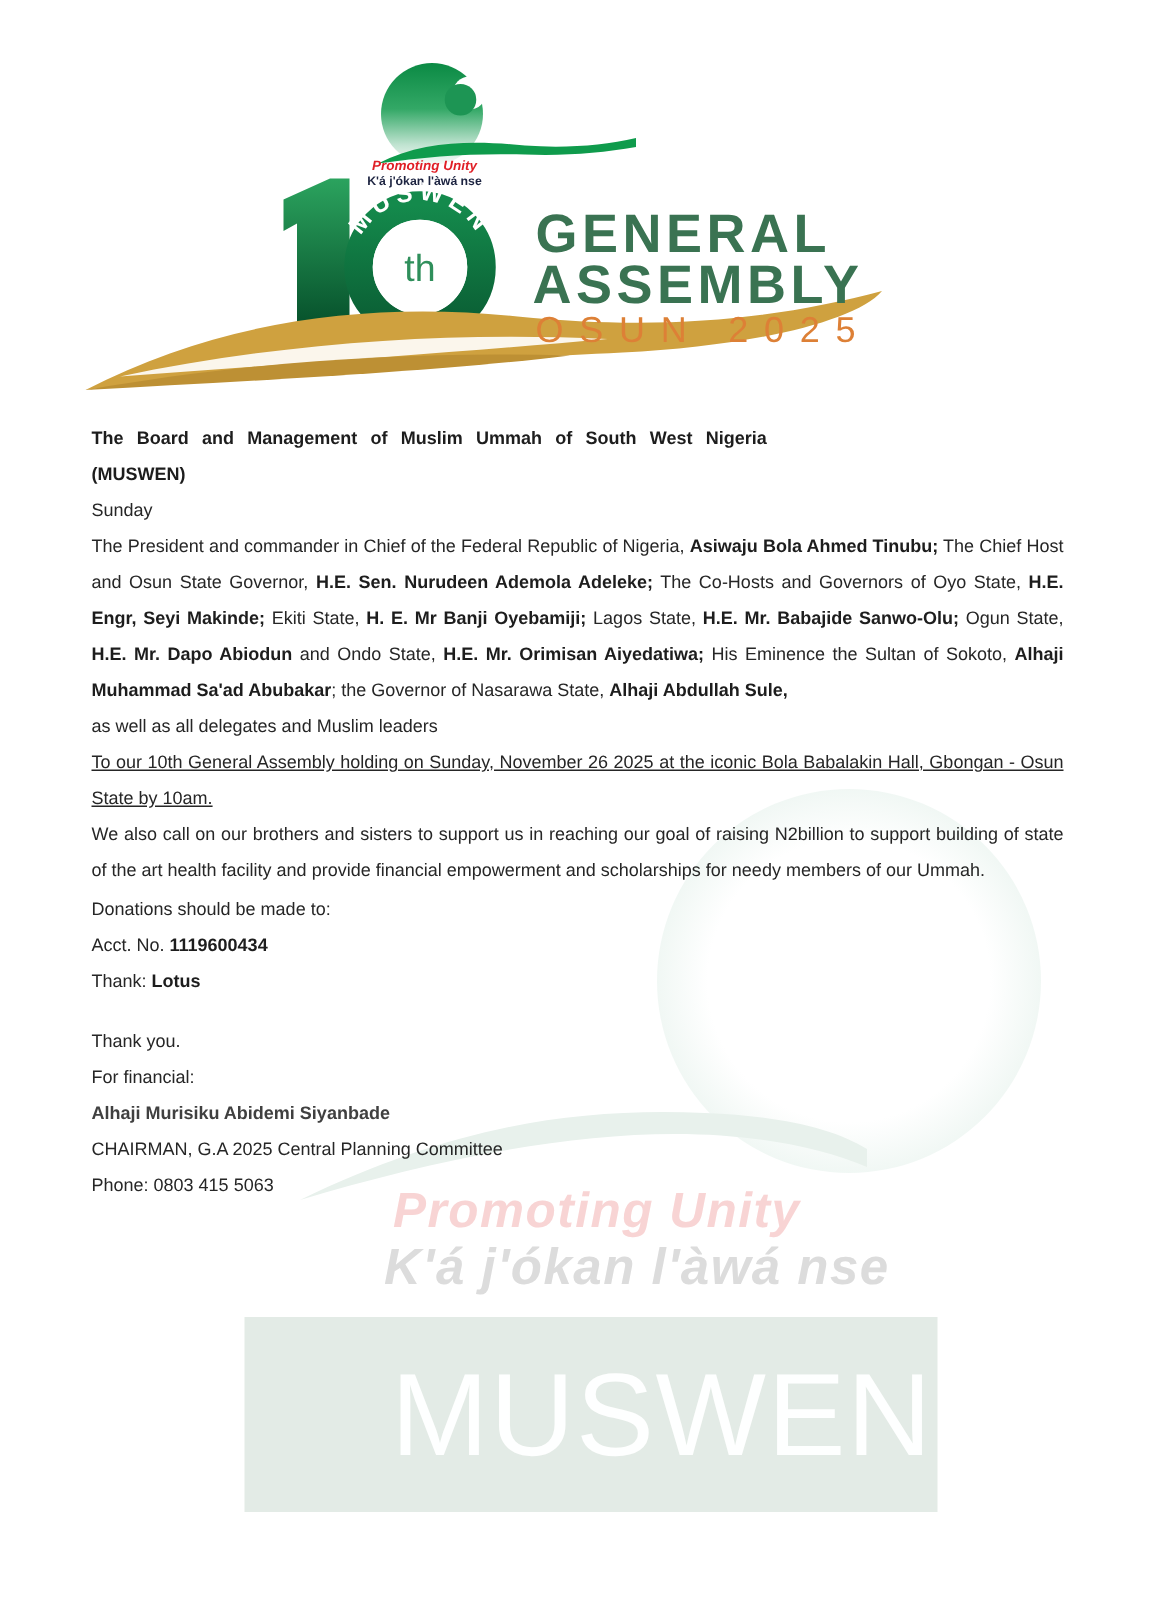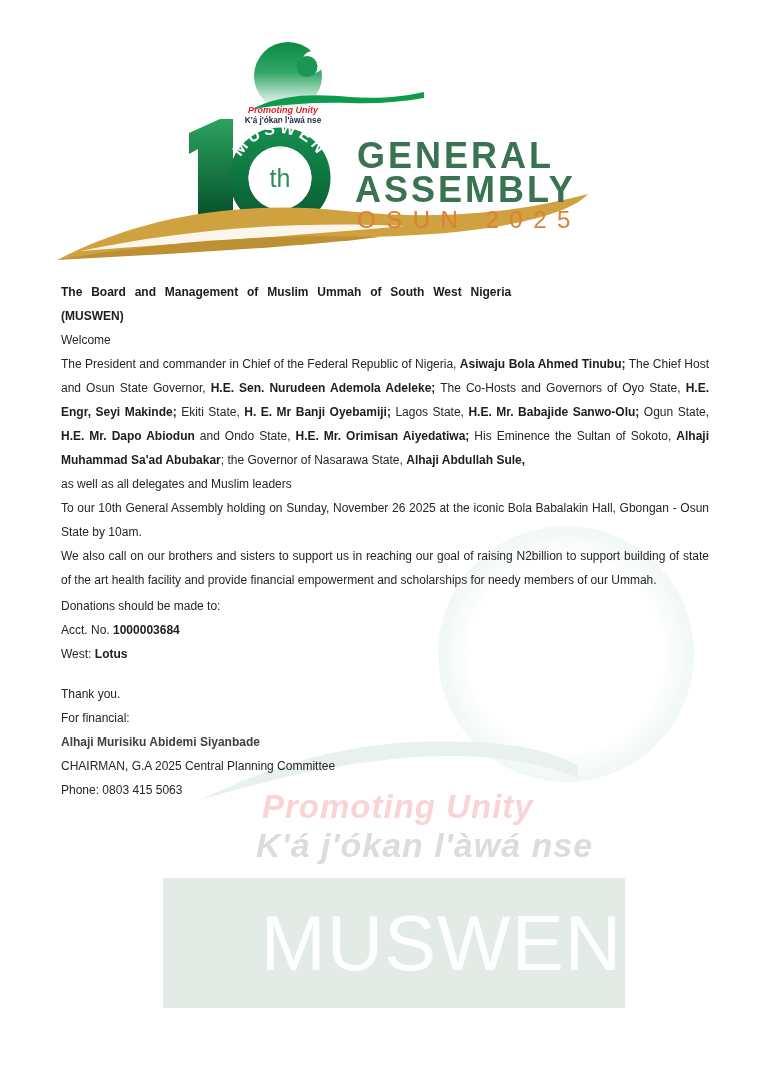--- a/index.html
+++ b/index.html
@@ -21,21 +21,21 @@
   
   .logo-svg{position:absolute;left:0;top:0;}
 
   
   .content{position:absolute;left:61px;top:280px;width:648px;font-size:12px;line-height:24px;}
   .content p{margin:0;}
   .heading{font-weight:bold;color:#1d1d1d;margin-bottom:20px;}
   .heading .l1{word-spacing:5.5px;}
   .welcome{margin-bottom:16px;}
   .para{text-align:justify;margin-bottom:14px;}
-  .para2{text-align:justify;margin-bottom:18px;}
+  .para2{text-align:justify;margin-bottom:18px;text-decoration:underline;}
   .plain{margin-bottom:0;}
   .don-block{margin-top:2px;margin-bottom:16px;}
   .close-block{margin-top:16px;}
   b{font-weight:bold;color:#1d1d1d;}
 </style>
 </head>
 <body>
 
 <div class="page">
 
@@ -97,32 +97,32 @@
 
     <text x="357" y="168" font-size="36" font-weight="bold" fill="#3a7352" letter-spacing="3">GENERAL</text>
     <text x="355" y="202" font-size="36" font-weight="bold" fill="#3a7352" letter-spacing="3">ASSEMBLY</text>
     <text x="357" y="228" font-size="24" fill="#dd8036" letter-spacing="10.5">OSUN 2025</text>
   </svg>
 
   <div class="content">
 
     <p class="heading"><span class="l1">The Board and Management of Muslim Ummah of South West Nigeria</span><br><span>(MUSWEN)</span></p>
 
-    <p class="welcome">Welcome</p>
+    <p class="welcome">Sunday</p>
 
     <p class="para"><span>The President and commander in Chief of the Federal Republic of Nigeria, </span><b>Asiwaju Bola Ahmed Tinubu;</b><span> The Chief Host and Osun State Governor, </span><b>H.E. Sen. Nurudeen Ademola Adeleke;</b><span> The Co-Hosts and Governors of Oyo State, </span><b>H.E. Engr, Seyi Makinde;</b><span> Ekiti State, </span><b>H. E. Mr Banji Oyebamiji;</b><span> Lagos State, </span><b>H.E. Mr. Babajide Sanwo-Olu;</b><span> Ogun State, </span><b>H.E. Mr. Dapo Abiodun</b><span> and Ondo State, </span><b>H.E. Mr. Orimisan Aiyedatiwa;</b><span> His Eminence the Sultan of Sokoto, </span><b>Alhaji Muhammad Sa'ad Abubakar</b><span>; the Governor of Nasarawa State, </span><b>Alhaji Abdullah Sule,</b><br><span>as well as all delegates and Muslim leaders</span></p>
 
     <p class="para2">To our 10th General Assembly holding on Sunday, November 26 2025 at the iconic Bola Babalakin Hall, Gbongan - Osun State by 10am.</p>
 
     <p class="para">We also call on our brothers and sisters to support us in reaching our goal of raising N2billion to support building of state of the art health facility and provide financial empowerment and scholarships for needy members of our Ummah.</p>
 
     <div class="don-block">
       <p class="plain">Donations should be made to:</p>
-      <p class="plain"><span>Acct. No. </span><b>1000003684</b></p>
-      <p class="plain"><span>West: </span><b>Lotus</b></p>
+      <p class="plain"><span>Acct. No. </span><b>1119600434</b></p>
+      <p class="plain"><span>Thank: </span><b>Lotus</b></p>
     </div>
 
     <div class="close-block">
       <p class="plain">Thank you.</p>
       <p class="plain">For financial:</p>
       <p class="plain" style="font-weight:bold;color:#404040;">Alhaji Murisiku Abidemi Siyanbade</p>
       <p class="plain">CHAIRMAN, G.A 2025 Central Planning Committee</p>
       <p class="plain">Phone: 0803 415 5063</p>
     </div>
 

